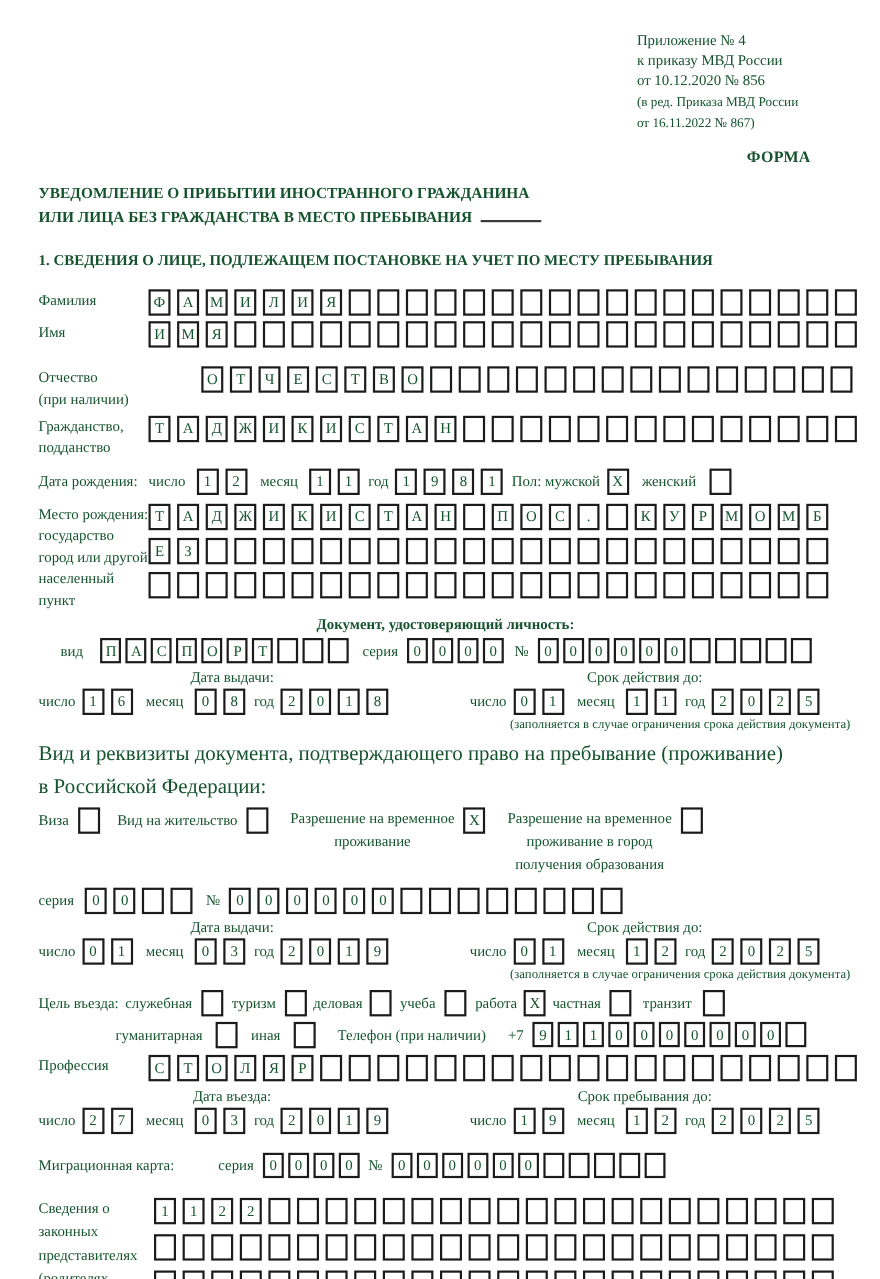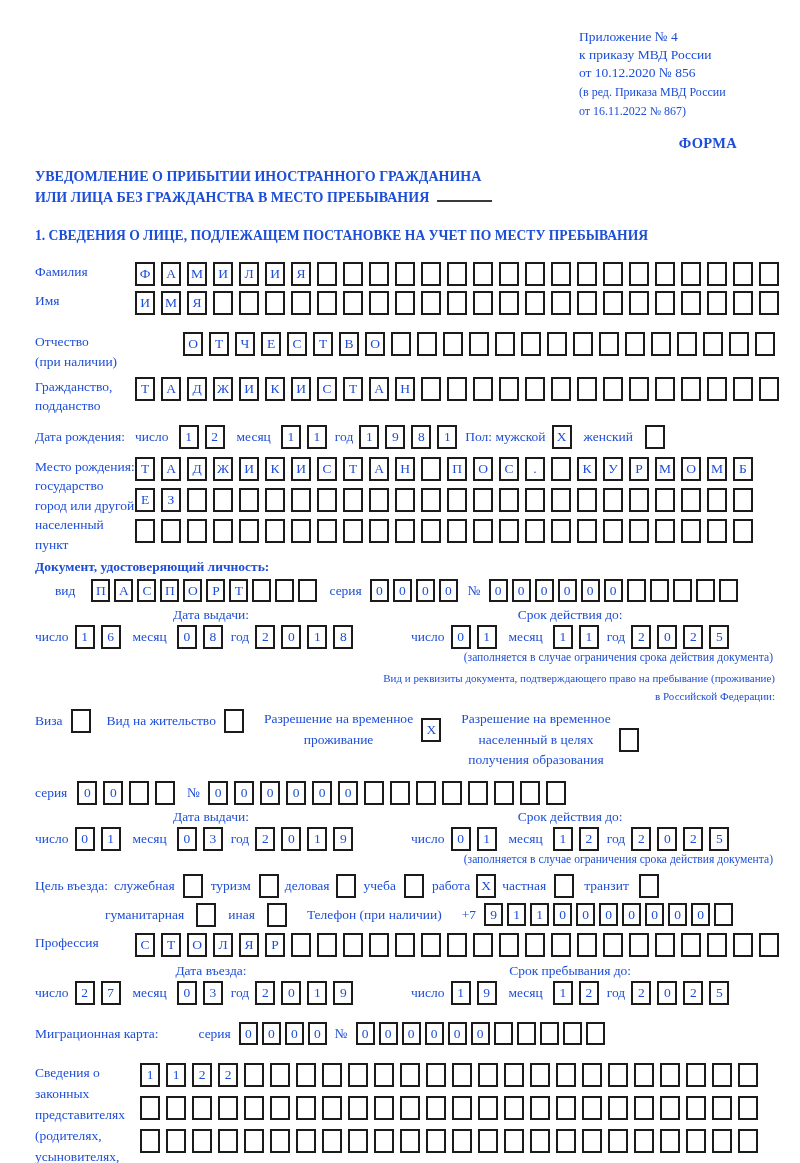--- a/index.html
+++ b/index.html
@@ -1,18 +1,18 @@
 <!DOCTYPE html>
 <html><head>
 <meta charset="utf-8">
 <style>
   html,body{margin:0;padding:0;background:#e8e8e8;}
   .page{
     width:800px;height:1163px;background:#ffffff;margin:0 auto;
-    font-family:"Liberation Serif","DejaVu Serif",serif;color:#1d4ed8;
+    font-family:"Liberation Serif","DejaVu Serif",serif;color:#14532d;
     box-sizing:border-box;padding:28px 25px 10px 35px;overflow:hidden;position:relative;
   }
   
   .hdr{margin-left:auto;width:196px;font-size:13.5px;line-height:1.34;}
   .hdr .small{font-size:12px;line-height:1.3;margin-top:3px;}
   .forma{text-align:right;font-weight:bold;font-size:14.5px;margin:16px 38px 0 0;letter-spacing:.3px;}
   
   .title{text-align:left;font-weight:bold;font-size:14px;line-height:1.5;margin-top:14px;}
   .blank{display:inline-block;width:55px;border-bottom:2px solid #3a3a3a;height:13px;margin-left:8px;}
   .sec-heading{font-weight:bold;font-size:13.6px;margin-top:20px;}
@@ -30,32 +30,32 @@
   .lbl{line-height:1.45;}
   .w100{width:100px;flex:0 0 100px;}
   .w148{width:148px;flex:0 0 148px;}
   .mt18{margin-top:18px;}.mt9{margin-top:9px;}.mt8{margin-top:8px;}.mt7{margin-top:17px;}
   .mt6{margin-top:6px;}.mt5{margin-top:5px;}.mt4{margin-top:4px;}.mt10{margin-top:10px;}
   .rowgap{display:flex;flex-direction:column;gap:7px;}
   
   .t{white-space:nowrap;line-height:24px;}
   .ml6{margin-left:6px;}.ml8{margin-left:8px;}.ml10{margin-left:10px;}
   .ml12{margin-left:12px;font-family:Liberation Serif, serif;}.ml16{margin-left:16px;}.ml20{margin-left:20px;}
-  .center-heading{text-align:left;font-weight:bold;font-size:13.5px;margin-top:5px;}
+  .center-heading{text-align:center;font-weight:bold;font-size:13.5px;margin-top:5px;}
   
   .dpair{display:flex;align-items:center;font-size:13.5px;}
   .dgroup .dlabel{text-align:center;margin-bottom:2px;}
   .dline{display:flex;align-items:center;}
   .dgroup.left{width:352px;flex:0 0 352px;}
-  .dgroup.right{margin-left:24px;}
+  .dgroup.right{margin-left:40px;}
   .note{font-size:11.6px;text-align:right;margin-top:2px;padding-right:2px;}
-  .para{font-size:11px;line-height:1.55;text-align:right;}
+  .para{font-size:19px;line-height:1.55;}
   
   .opt-row{display:flex;align-items:flex-start;font-size:13.5px;}
-  .opt{display:flex;align-items:center;}
+  .opt{display:flex;align-items:flex-start;}
   .opt .cells{margin-left:8px;}
   .opt-text{text-align:center;line-height:1.55;}
 </style>
 </head>
 <body>
 
 <div class="page">
 
   <div class="hdr">
     <div>Приложение № 4</div>
@@ -429,21 +429,21 @@
         <div>Разрешение на временное</div>
         <div>проживание</div>
       </div>
       <div class="cells">
           <span class="cell">X</span>
         </div>
     </div>
     <div class="opt ml20">
       <div class="opt-text">
         <div>Разрешение на временное</div>
-        <div>населенный в целях</div>
+        <div>проживание в город</div>
         <div>получения образования</div>
       </div>
       <div class="cells">
           <span class="cell"></span>
         </div>
     </div>
   </div>
 
   <div class="row mt10">
     <span class="t">серия</span>

